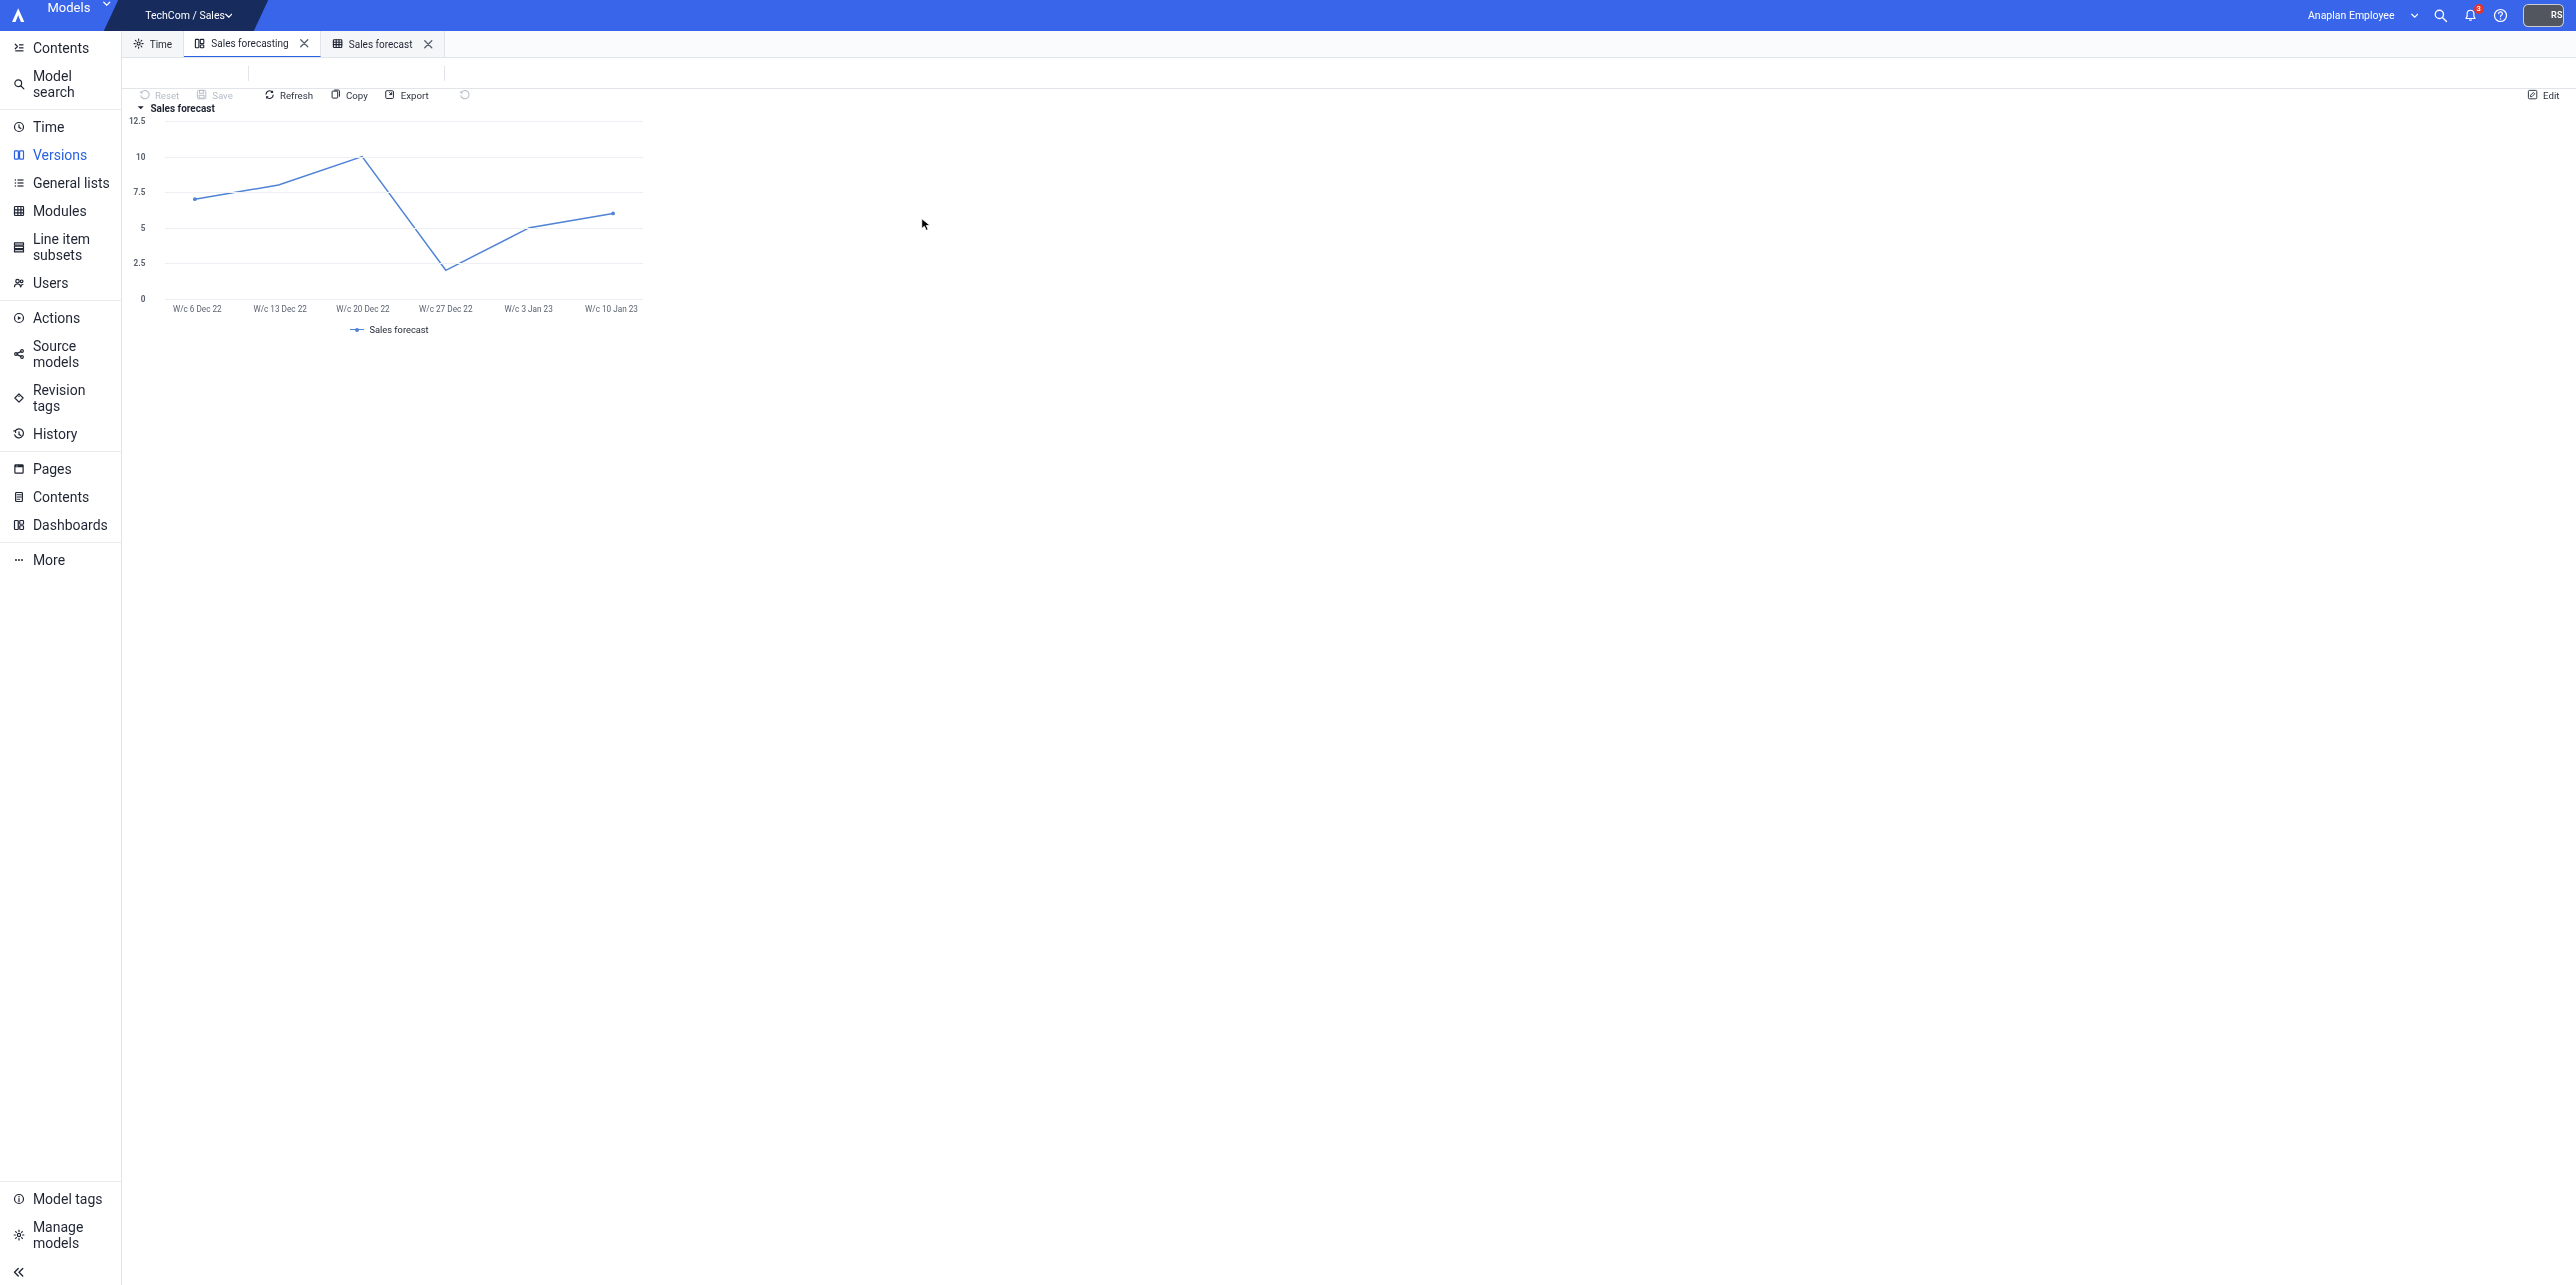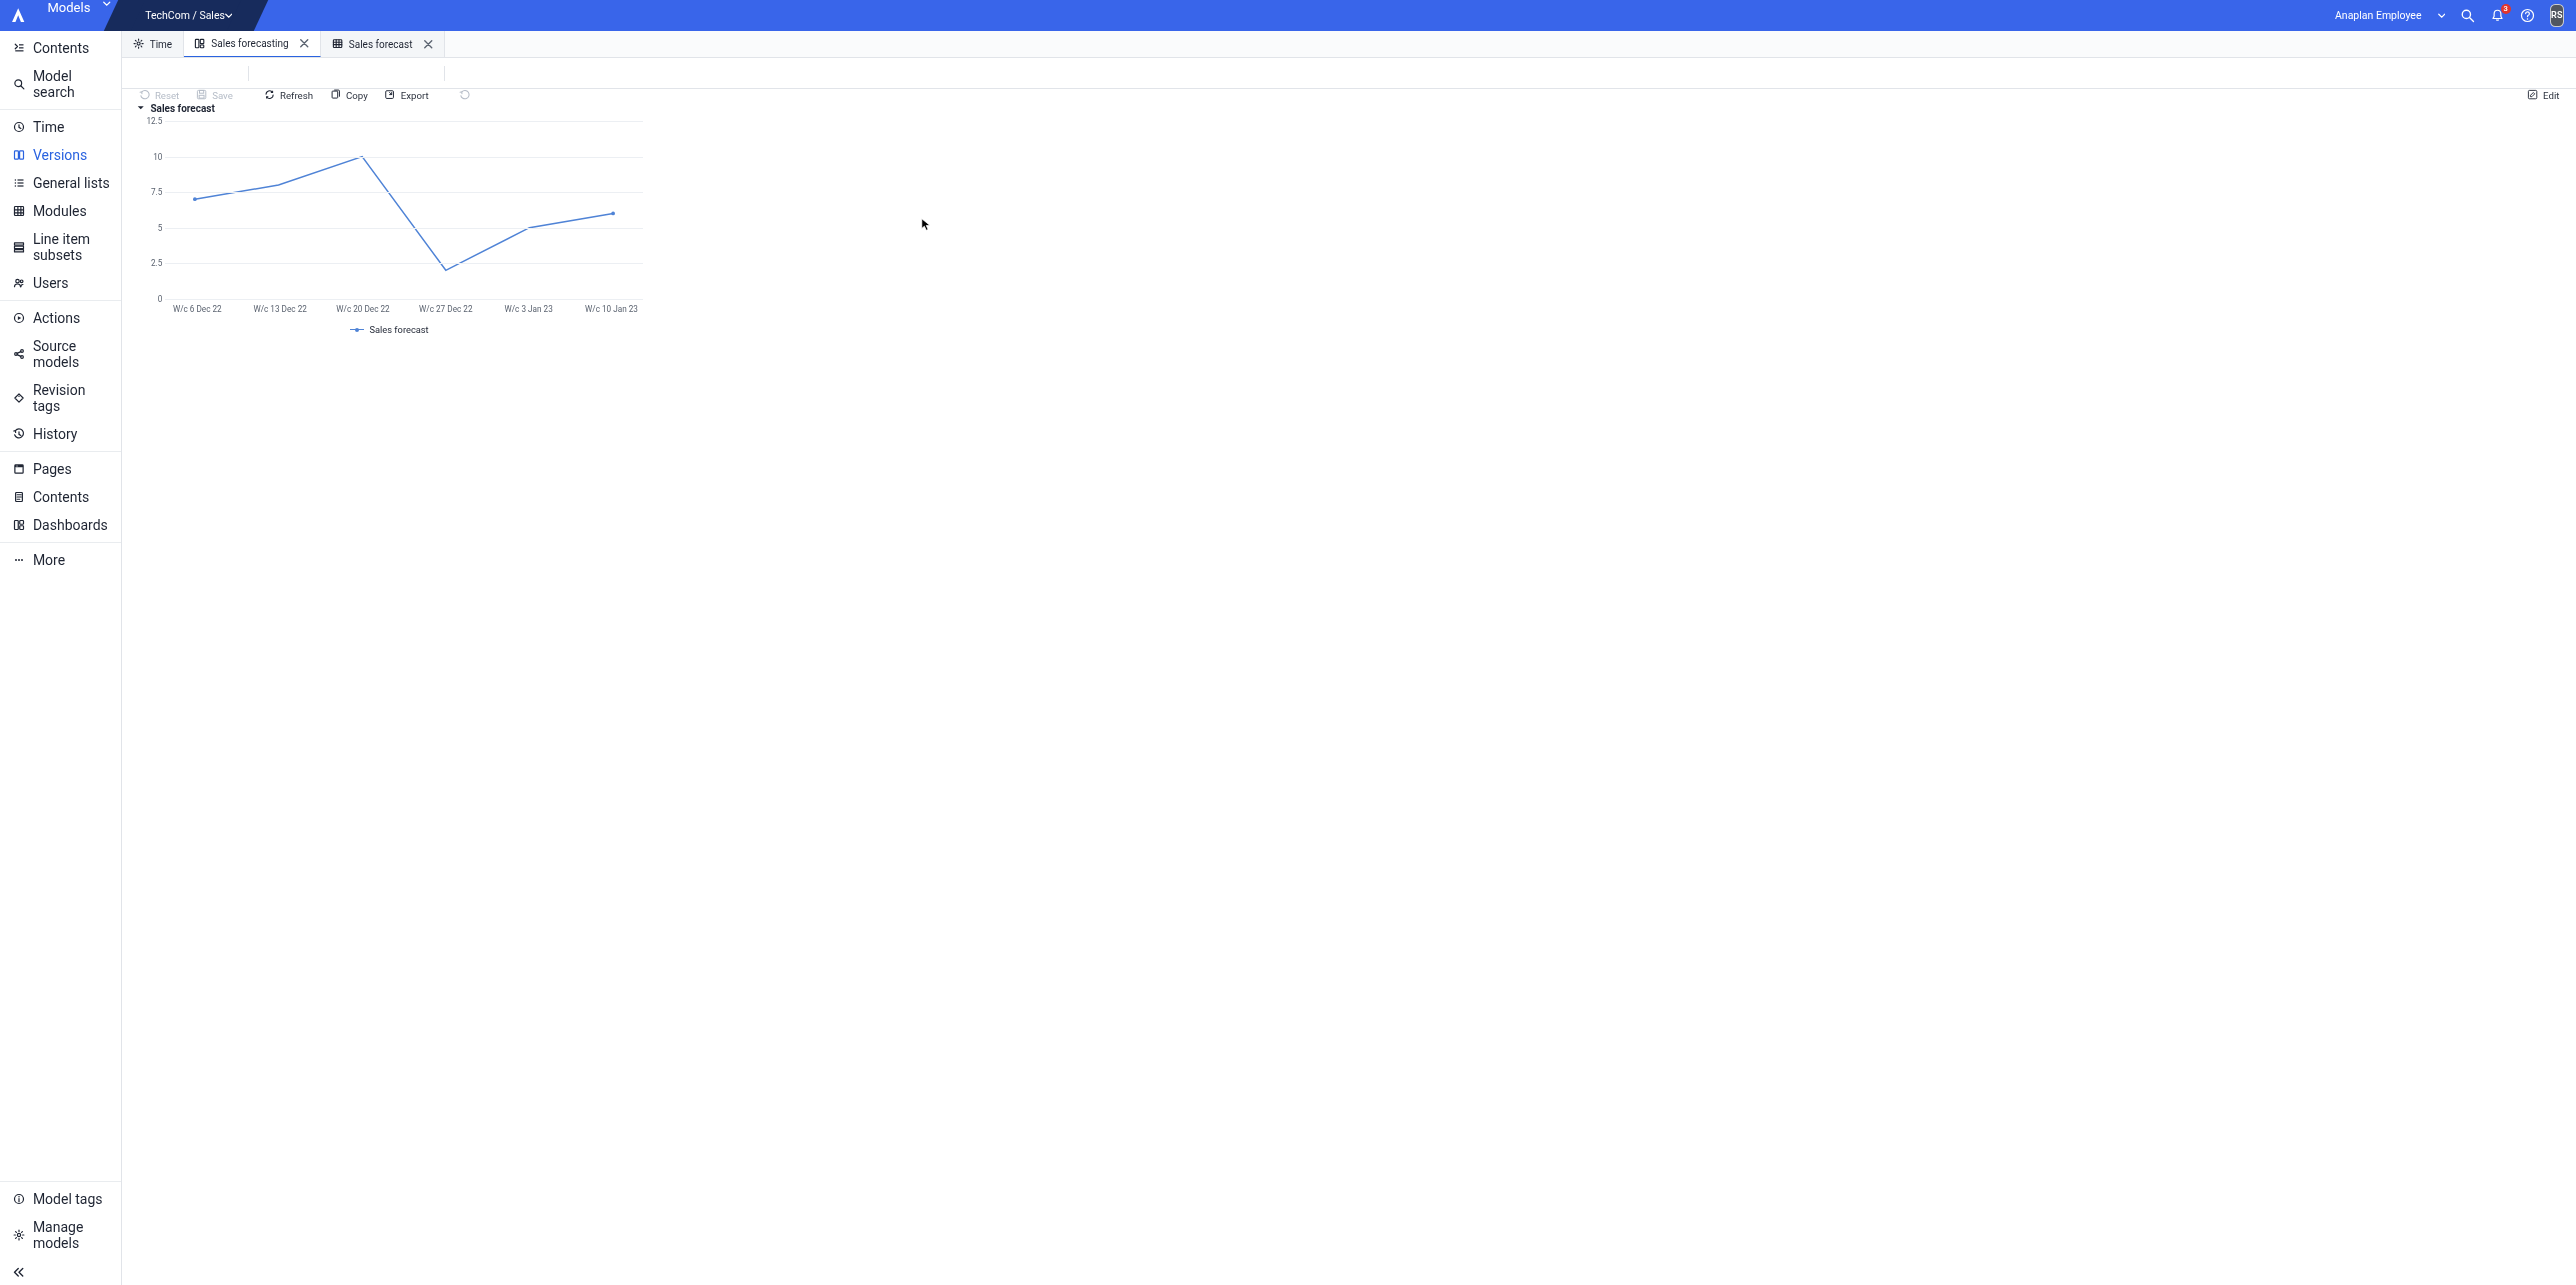--- a/index.html
+++ b/index.html
@@ -42,21 +42,21 @@
   margin-left: auto; display: flex; align-items: center; gap: 15px; padding-right: 12px;
 }
 .hdr-user { display: flex; align-items: center; gap: 16px; cursor: pointer; }
 .hdr-icon { width: 15px; height: 15px; display:flex; align-items:center; justify-content:center; cursor:pointer; position:relative; }
 .badge {
   position:absolute; top:-4.5px; right:-6px; background:#e1352d; color:#fff;
   font-size:7.5px; line-height:10.5px; min-width:10.5px; text-align:center;
   border-radius:5.2px; padding:0 2.2px; font-weight:600;
 }
 .avatar {
-  width: 14px; height: 22.4px; border-radius: 5.2px; background:#51565f;
+  width: 41px; height: 22.4px; border-radius: 5.2px; background:#51565f;
   border:0.7px solid rgba(255,255,255,0.7);
   display:flex; align-items:center; justify-content:flex-end;
   font-size:9px; font-weight:600; color:#fff; letter-spacing:0.4px;
 }
 .chev { width:7.5px; height:7.5px; }
 
 
 .body-row { flex:1; display:flex; min-height:0; }
 
 
@@ -106,21 +106,21 @@
 .toolbar-right { margin-left:auto; display:flex; }
 
 
 .content { padding:10.5px 13.4px; overflow:auto; }
 .chart-card { width:508px; }
 .card-head { display:flex; align-items:center; gap:6px; padding:3px 0 7.5px 1.5px; }
 .card-head .caret { width:7.5px; height:7.5px; }
 .card-title { font-weight:700; font-size:10px; }
 .plot-wrap { position:relative; height:178px; margin-left:30px; }
 .y-axis { position:absolute; left:-30px; top:0; bottom:0; width:30px; }
-.y-tick { position:absolute; right:3px; font-size:8.2px; color:#5b6370; transform:translateY(-50%); }
+.y-tick { position:absolute; right:20px; font-size:8.2px; color:#5b6370; transform:translateY(-50%);font-weight:bold; }
 .grid-line { position:absolute; left:0; right:0; height:0.7px; background:#eceff3; }
 .plot-svg { position:absolute; inset:0; overflow:visible; }
 .x-axis { display:flex; margin-left:30px; margin-top:4.5px;gap:19px; }
 .x-tick { font-size:8.2px; color:#5b6370; text-align:center; flex:1; }
 .legend { display:flex; justify-content:center; align-items:center; gap:6px; margin-top:10.5px; font-size:9.3px; color:#1f2533; }
 .legend-line { width:13.4px; height:0; border-top:1.5px solid #4f83d6; position:relative; }
 .legend-line::after { content:""; width:4.5px; height:4.5px; background:#4f83d6; border-radius:50%; position:absolute; left:4.5px; top:-2.2px; }
 
 
 .cursor-arrow { position:fixed; width:10.5px; height:13.4px; pointer-events:none; }

